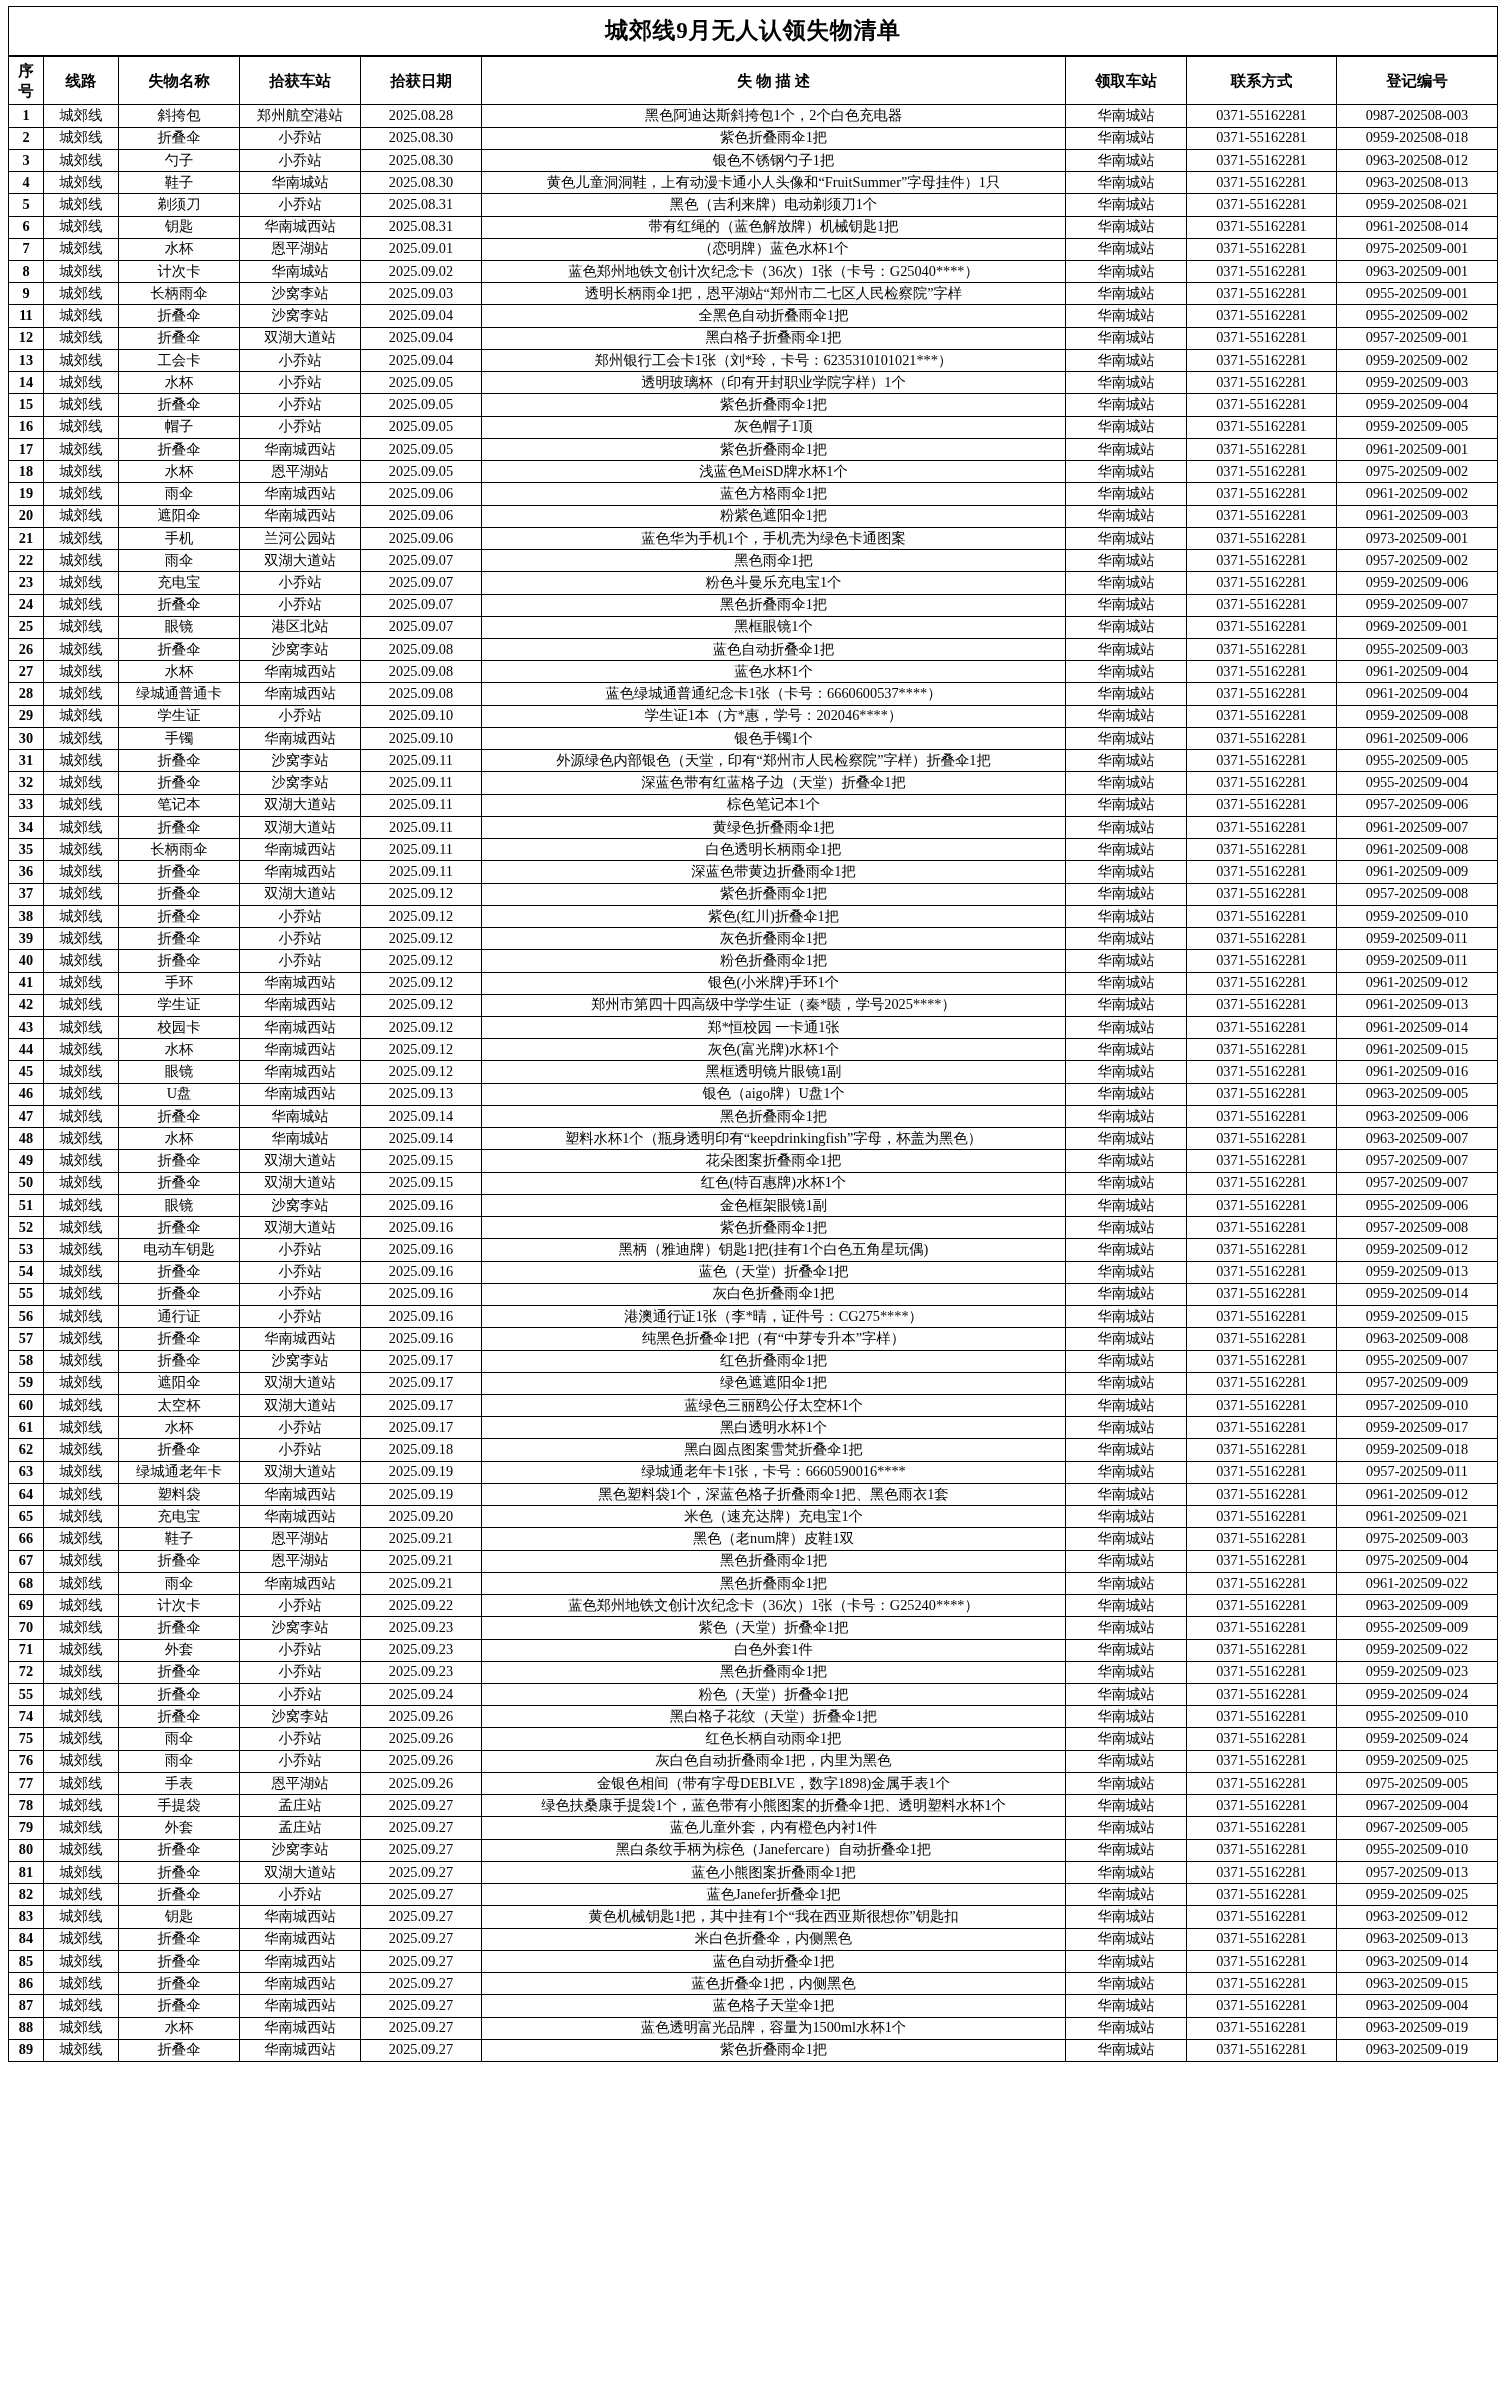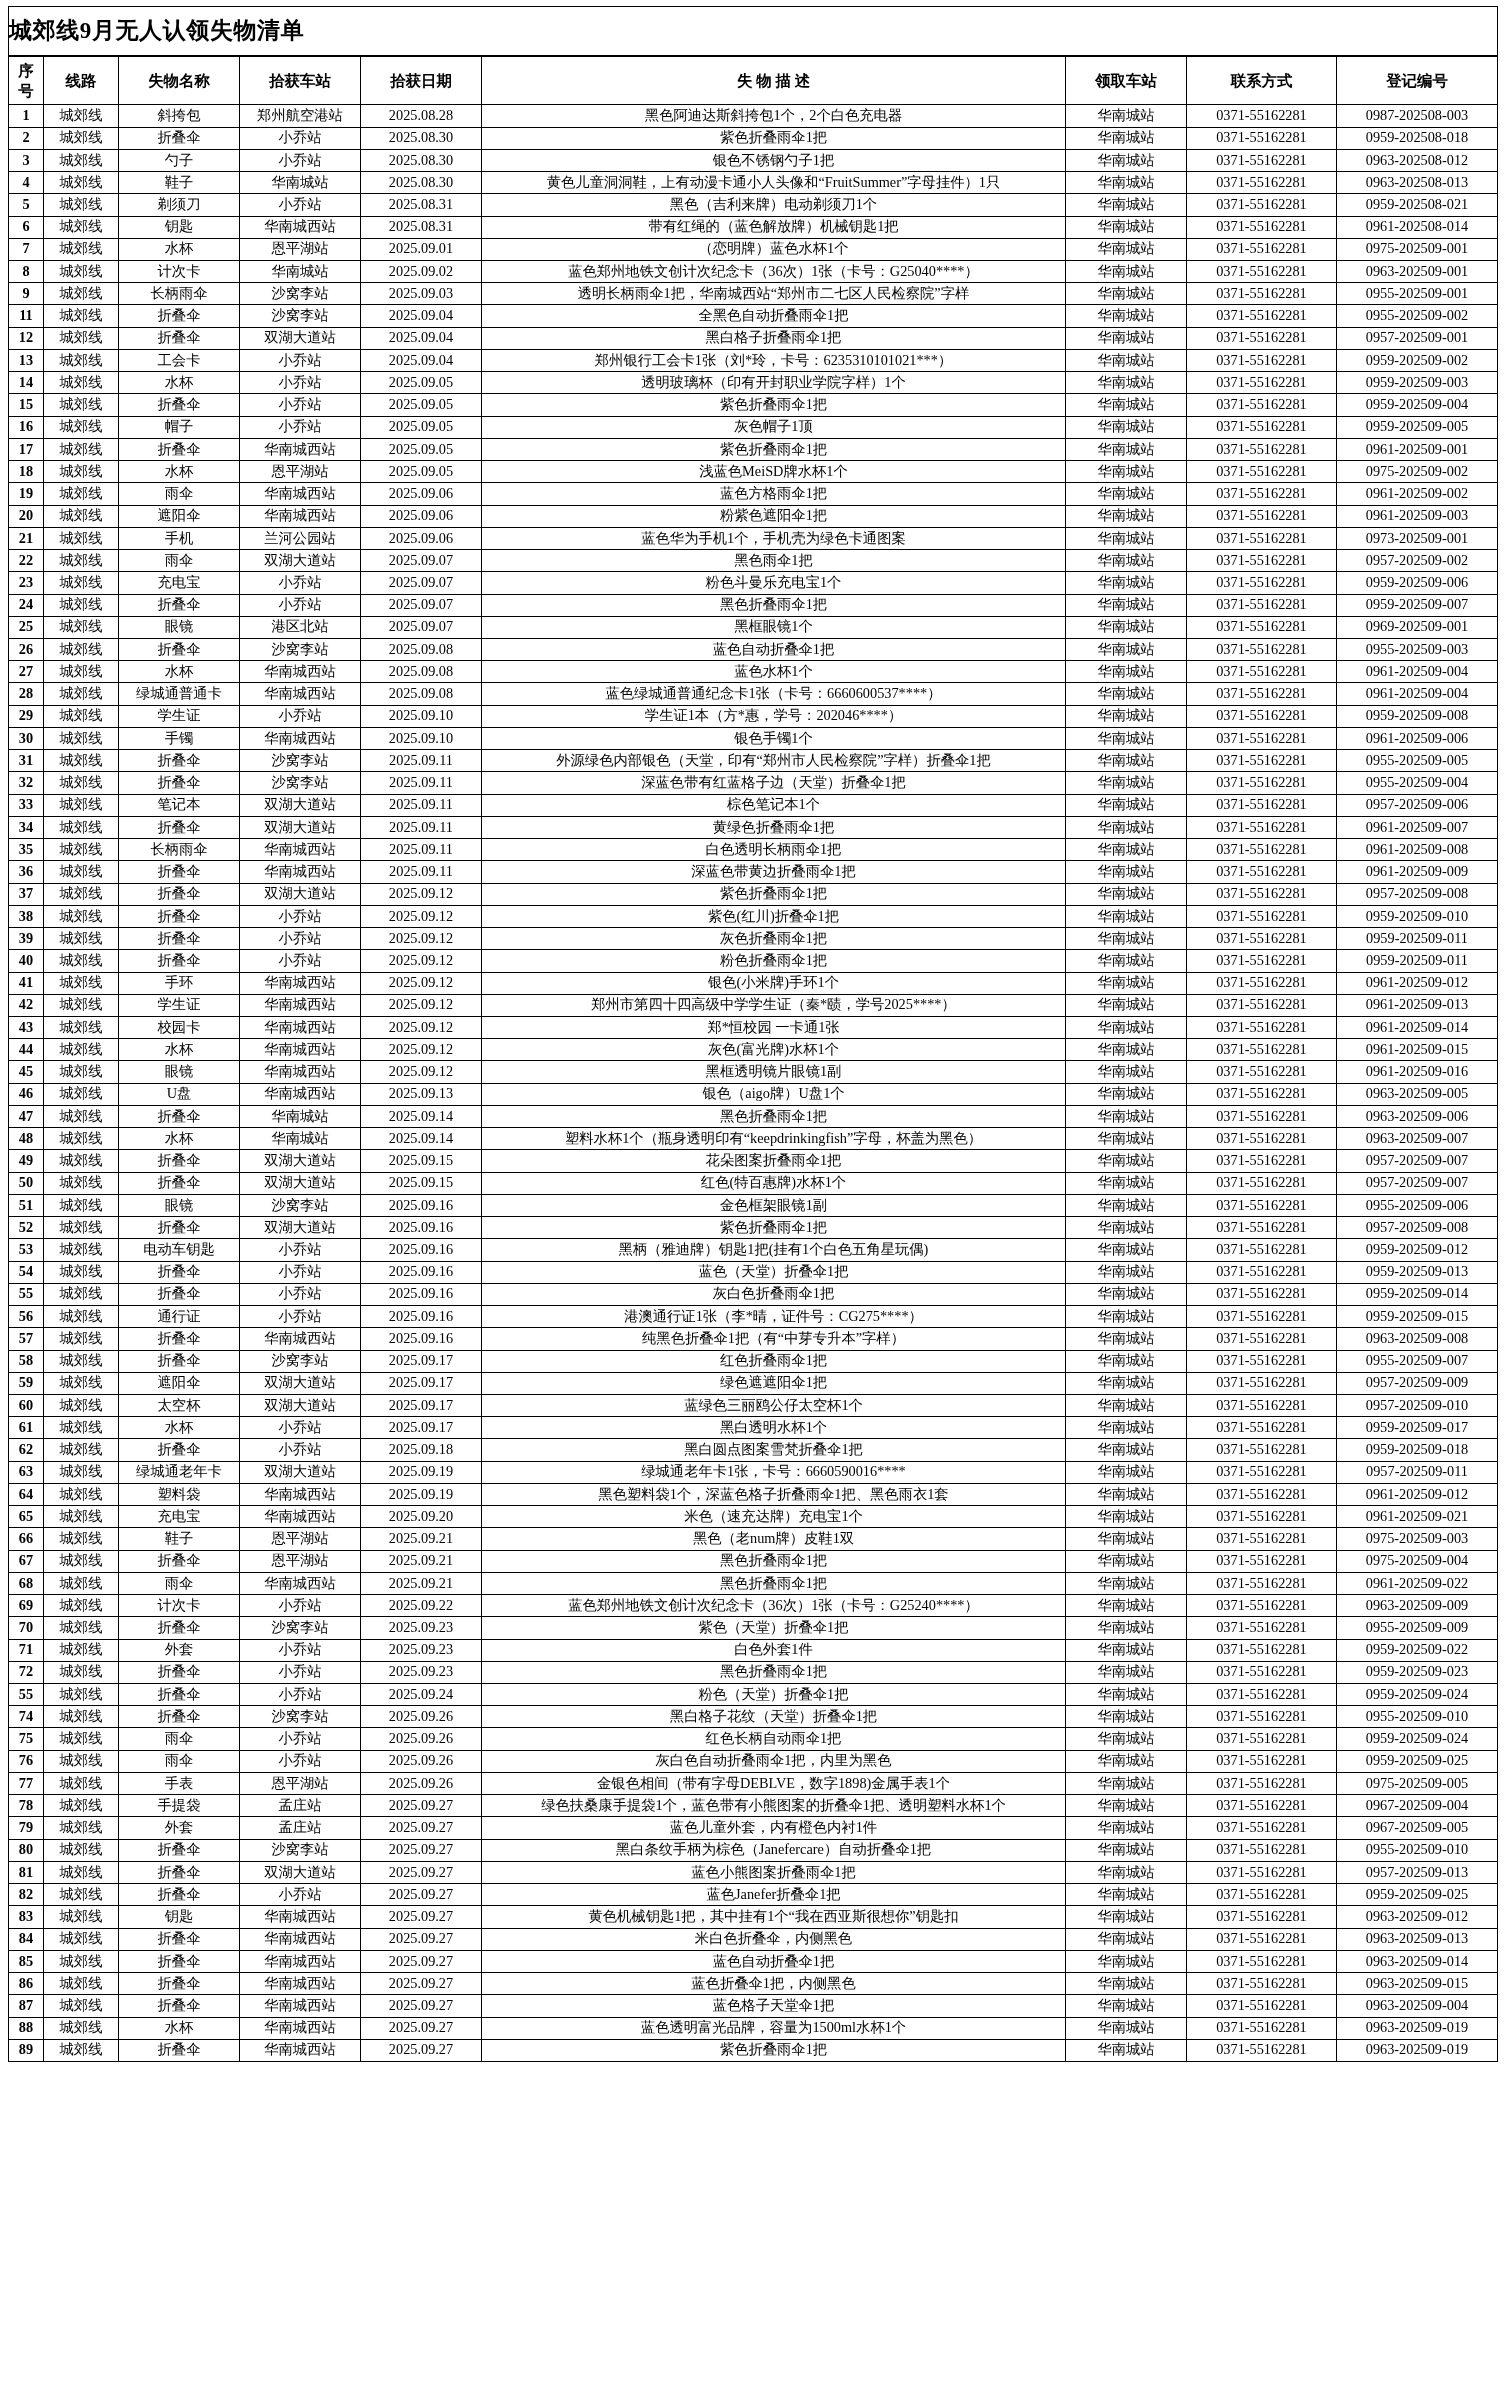--- a/index.html
+++ b/index.html
@@ -13,21 +13,21 @@
   }
   .page {
     width: 1506px;
     box-sizing: border-box;
     padding: 5.7px 8px 11.4px 8px;
     background: #ffffff;
   }
   .title-box {
     border: 1.1px solid #000;
     padding: 8px 0 9px 0;
-    text-align: left;
+    text-align: center;
     margin-bottom: 0;
   }
   .title-box .title {
     font-size: 23px;
     font-weight: bold;
     letter-spacing: 0.6px;
   }
   table.sheet {
     border-collapse: collapse;
     width: 100%;
@@ -188,21 +188,21 @@
           <td class="c-claim">华南城站</td>
           <td class="c-tel">0371-55162281</td>
           <td class="c-reg">0963-202509-001</td>
         </tr>
         <tr>
           <td class="c-idx">9</td>
           <td class="c-line">城郊线</td>
           <td class="c-name">长柄雨伞</td>
           <td class="c-pick">沙窝李站</td>
           <td class="c-date">2025.09.03</td>
-          <td class="c-desc">透明长柄雨伞1把，华南城西站“郑州市二七区人民检察院”字样</td>
+          <td class="c-desc">透明长柄雨伞1把，恩平湖站“郑州市二七区人民检察院”字样</td>
           <td class="c-claim">华南城站</td>
           <td class="c-tel">0371-55162281</td>
           <td class="c-reg">0955-202509-001</td>
         </tr>
         <tr>
           <td class="c-idx">11</td>
           <td class="c-line">城郊线</td>
           <td class="c-name">折叠伞</td>
           <td class="c-pick">沙窝李站</td>
           <td class="c-date">2025.09.04</td>

